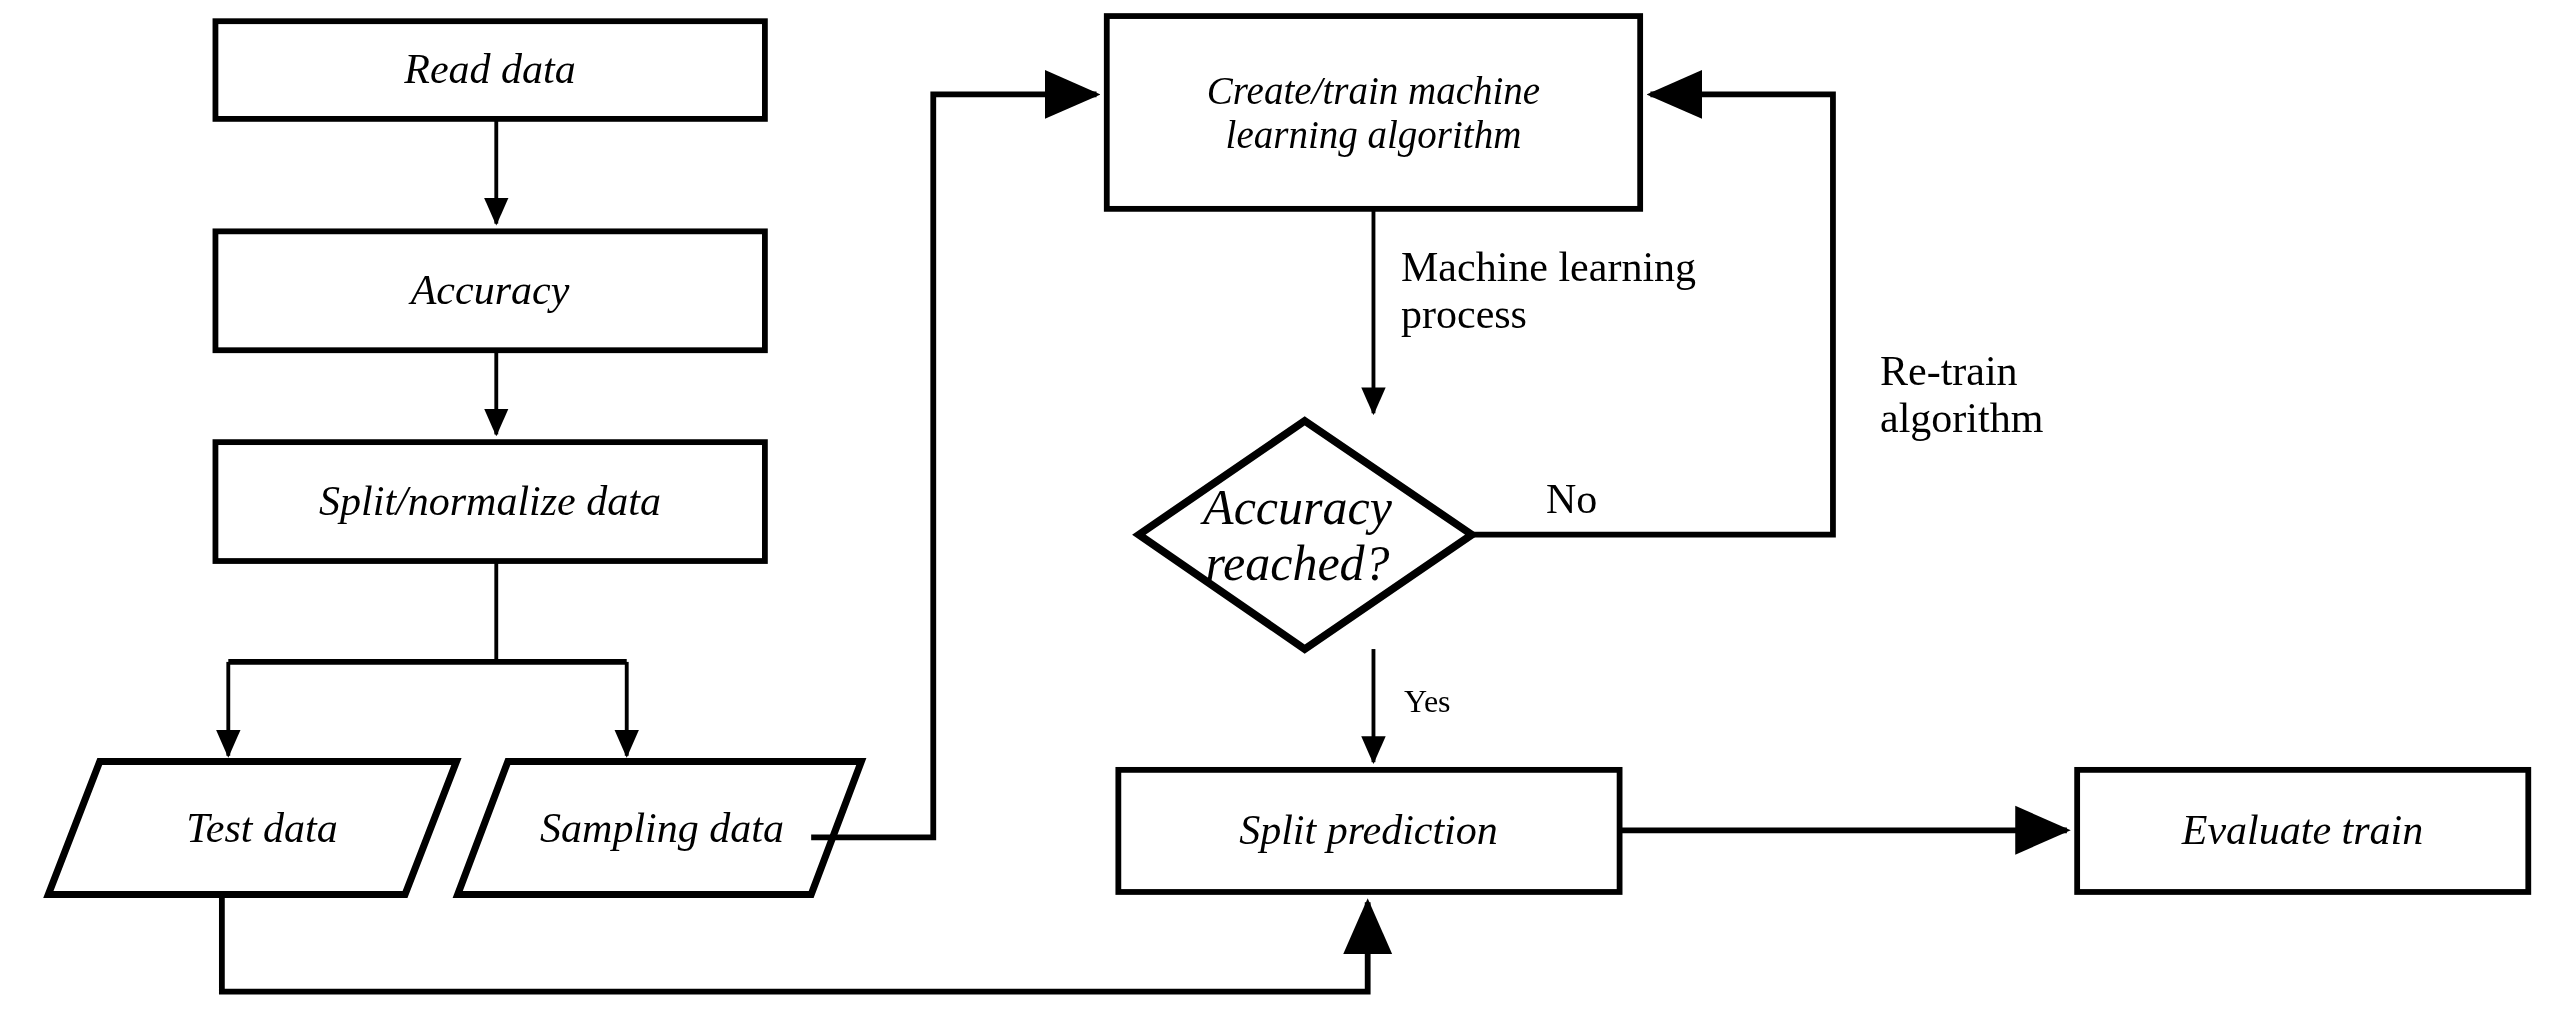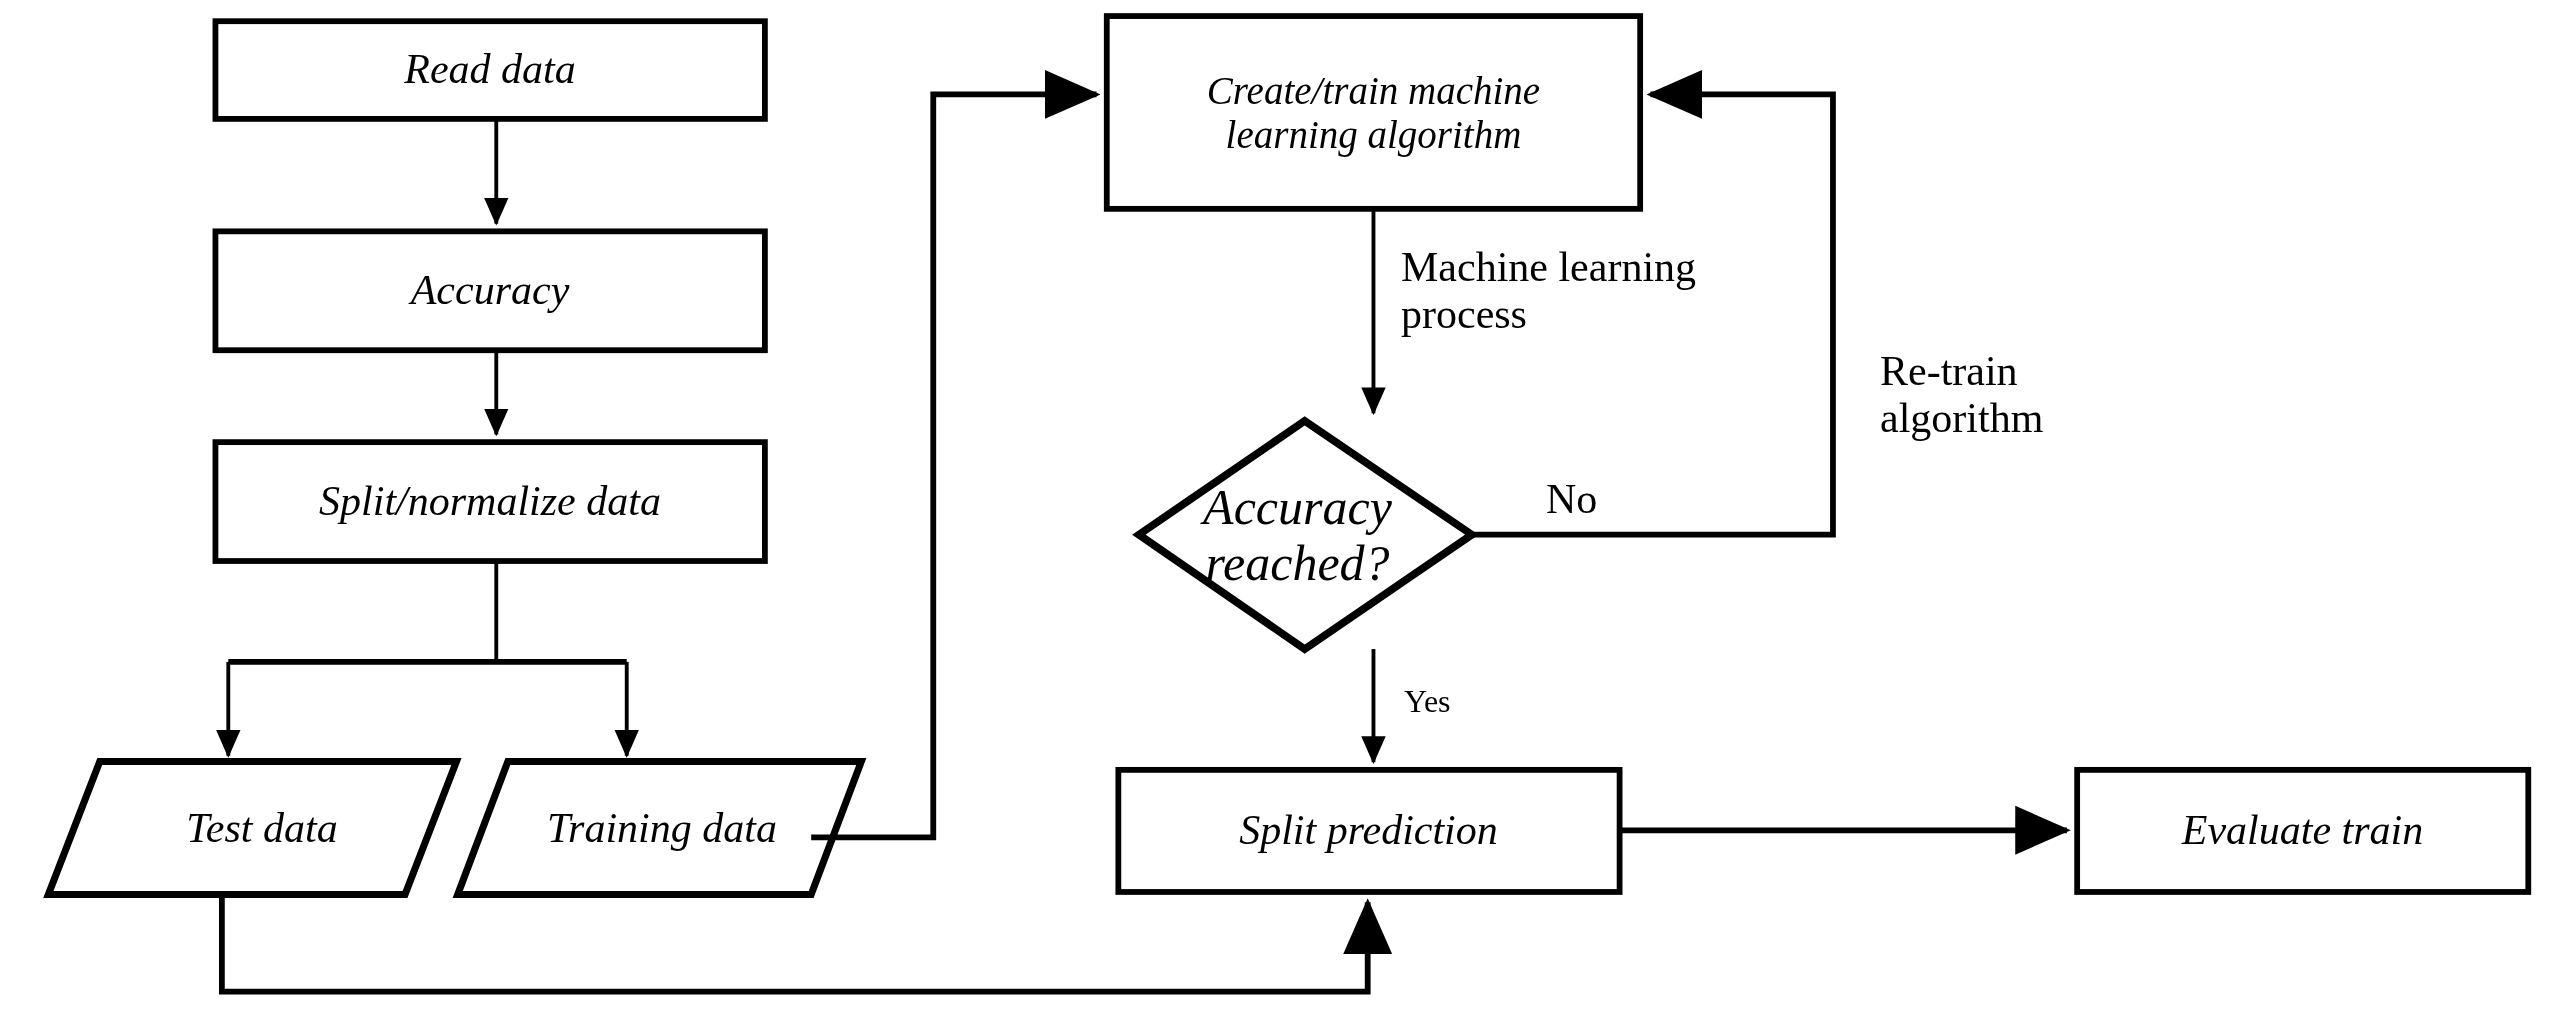--- a/index.html
+++ b/index.html
@@ -83,21 +83,21 @@
   </svg>
 
   <div class="node-label" style="left:215px;top:21px;width:550px;height:98px;font-size:42px;">Read data</div>
 
   <div class="node-label" style="left:215px;top:231px;width:550px;height:119px;font-size:42px;">Accuracy</div>
 
   <div class="node-label" style="left:215px;top:442px;width:550px;height:119px;font-size:42px;">Split/normalize data</div>
 
   <div class="node-label" style="left:77px;top:762px;width:370px;height:133px;font-size:42px;">Test data</div>
 
-  <div class="node-label" style="left:479px;top:762px;width:366px;height:133px;font-size:42px;">Training data</div>
+  <div class="node-label" style="left:479px;top:762px;width:366px;height:133px;font-size:42px;">Sampling data</div>
 
   <div class="node-label" style="left:1107px;top:16px;width:533px;height:193px;font-size:39px;">Create/train machine
 learning algorithm</div>
 
   <div class="node-label" style="left:1156px;top:470px;width:283px;height:129px;font-size:50px;">Accuracy
 reached?</div>
 
   <div class="node-label" style="left:1118px;top:770px;width:501px;height:122px;font-size:42px;">Split prediction</div>
 
   <div class="node-label" style="left:2077px;top:770px;width:451px;height:122px;font-size:42px;">Evaluate train</div>

